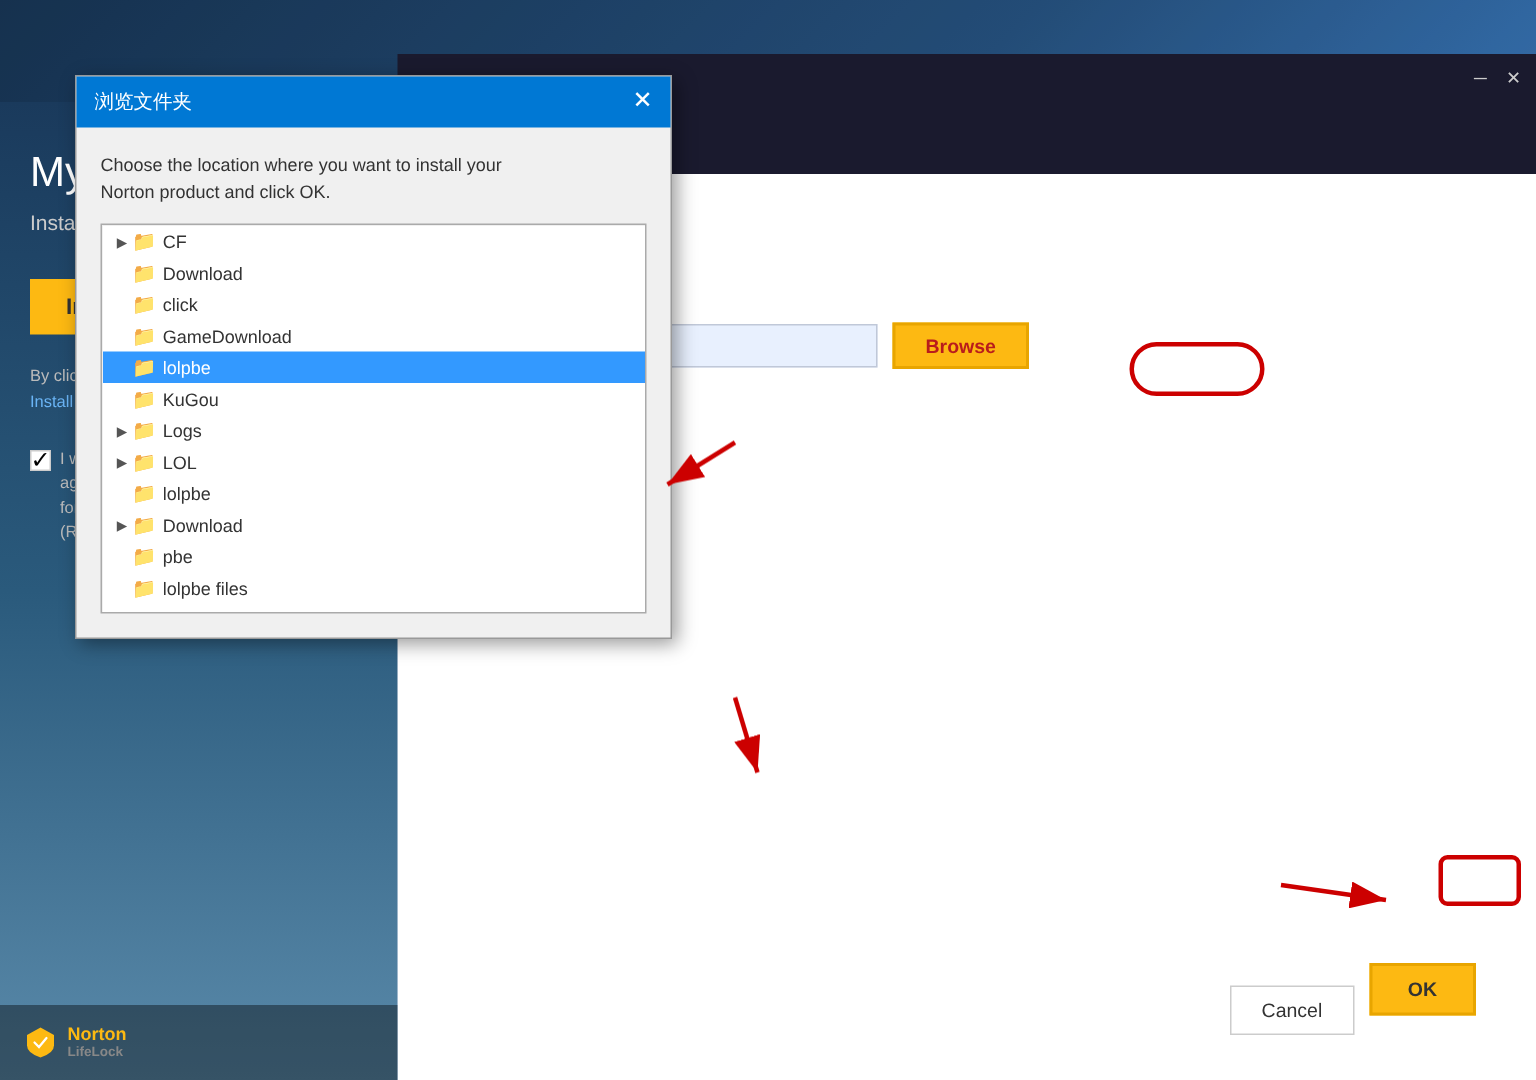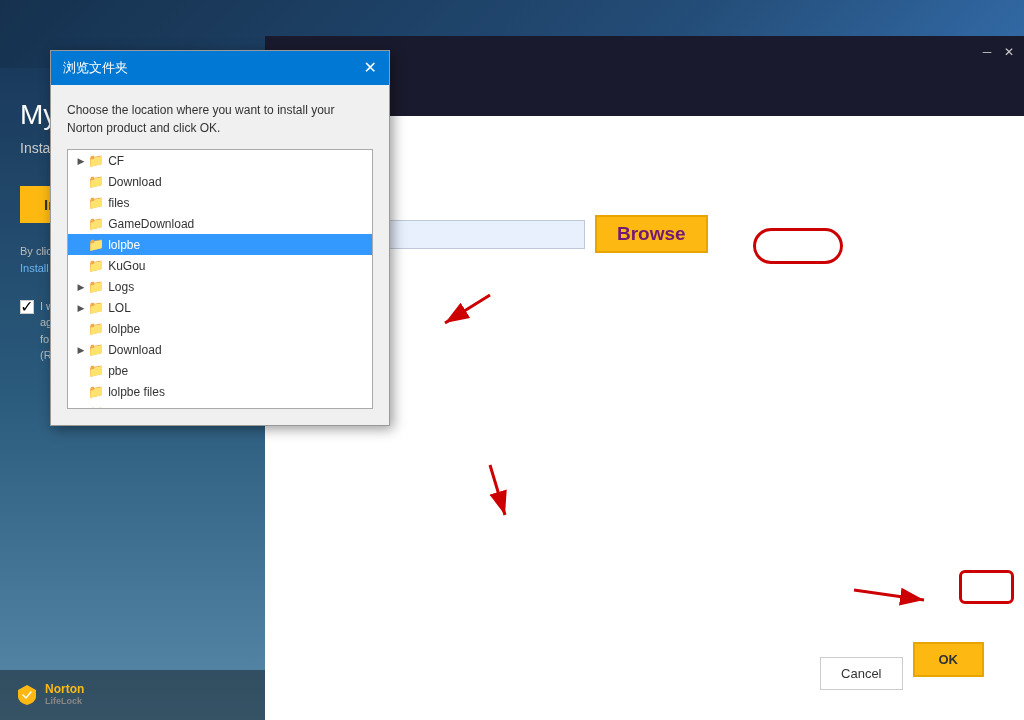--- a/index.html
+++ b/index.html
@@ -180,24 +180,24 @@
       background: #e8f0fe;
       border: 1px solid #c0c8d8;
       padding: 6px 10px;
       font-size: 13px;
       color: #333;
       width: 280px;
     }
 
     .browse-btn {
       background: #fdb912;
-      color: #701a75;
+      color: #b91c1c;
       border: 2px solid #e8a500;
       padding: 6px 20px;
-      font-size: 19px;
+      font-size: 13px;
       font-weight: bold;
       cursor: pointer;
     }
 
     .bottom-buttons {
       position: absolute;
       bottom: 30px;
       right: 40px;
       display: flex;
       gap: 10px;
@@ -236,21 +236,21 @@
       display: flex;
       align-items: center;
       padding: 0 15px;
       gap: 6px;
     }
 
     .modal-dialog {
       position: absolute;
       top: 50px;
       left: 50px;
-      width: 340px;
+      width: 398px;
       background: #f0f0f0;
       border: 1px solid #999;
       box-shadow: 3px 3px 12px rgba(0,0,0,0.4);
       z-index: 11;
     }
 
     .modal-titlebar {
       background: #0078d4;
       color: #fff;
       padding: 8px 12px;
@@ -451,21 +451,21 @@
           <span>CF</span>
         </div>
         <div class="tree-item">
           <span class="tree-arrow"> </span>
           <span class="folder-icon">📁</span>
           <span>Download</span>
         </div>
         <div class="tree-item">
           <span class="tree-arrow"> </span>
           <span class="folder-icon">📁</span>
-          <span>files</span>
+          <span>click</span>
         </div>
         <div class="tree-item">
           <span class="tree-arrow"> </span>
           <span class="folder-icon">📁</span>
           <span>GameDownload</span>
         </div>
         <div class="tree-item selected">
           <span class="tree-arrow"> </span>
           <span class="folder-icon">📁</span>
           <span>lolpbe</span>

